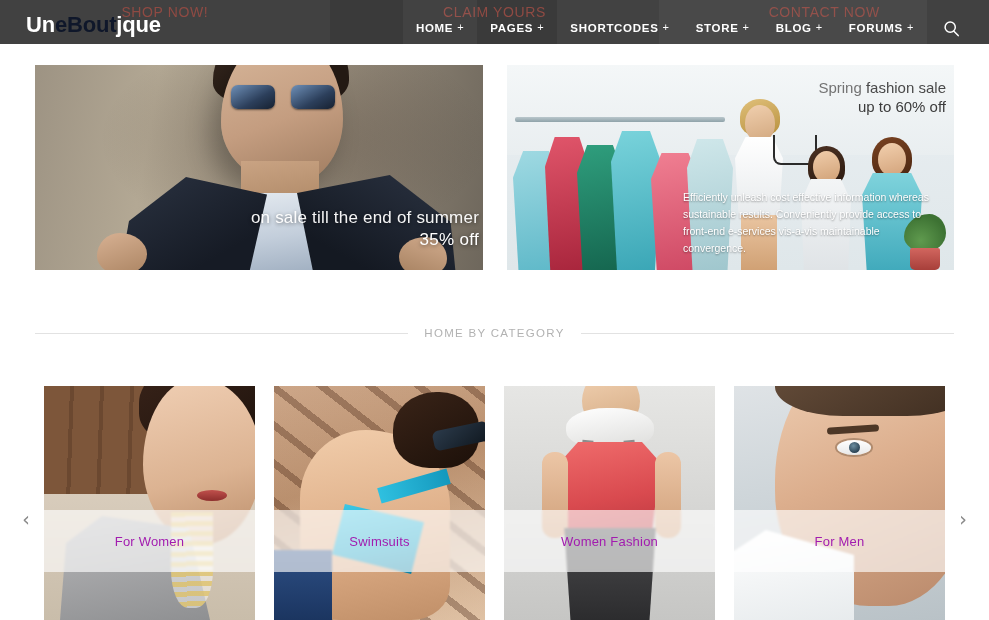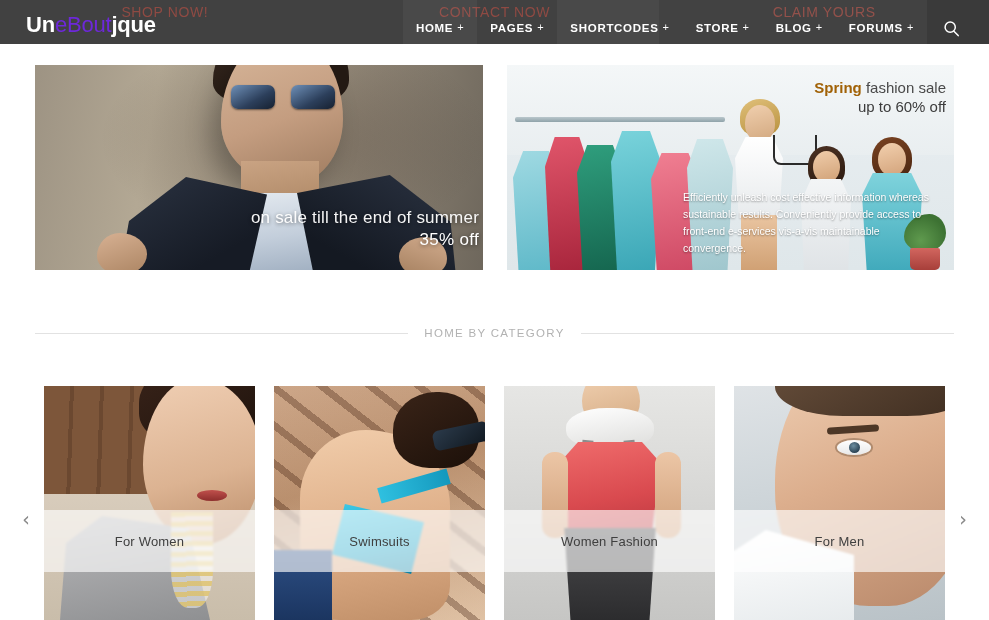--- a/index.html
+++ b/index.html
@@ -36,21 +36,21 @@
   }
   .header-inner {
     position: relative; width: 989px; height: 56px;
   }
   .logo {
     position: absolute; left: 26px; top: 14px;
     font-size: 22px; color: #ffffff; letter-spacing: -.2px;
     line-height: 1; white-space: nowrap; user-select: none;
   }
   .logo .b { font-weight: 700; }
-  .logo .l { font-weight: 400; color: #6d28d9; }
+  .logo .l { font-weight: 700; color: #0f172a; }
 
   .nav {
     position: absolute; right: 62px; top: 0; height: 56px;
     display: flex; align-items: center; gap: 0;
   }
   .nav-item {
     position: relative; height: 56px; display: flex; align-items: center;
     padding: 8px 13px; color: #ffffff; font-size: 11.5px; font-weight: 700;
     letter-spacing: .7px; white-space: nowrap; cursor: pointer;
   }
@@ -239,21 +239,21 @@
     position: absolute; bottom: 18px; left: 6px; width: 42px; height: 38px;
     background: radial-gradient(circle at 40% 70%, #5f9a4e 0%, #3d7233 70%);
     border-radius: 60% 40% 50% 50% / 60% 50% 50% 40%;
   }
 
   .hero-right-copy {
     position: absolute; right: 8px; top: 14px; text-align: right; z-index: 4;
     line-height: 1.25;
   }
   .hr-line1 { font-size: 15px; color: #4a4a4a; }
-  .hr-line1 b { color: #a16207; font-weight: 700; }
+  .hr-line1 b { color: #737373; font-weight: 400; }
   .hr-line2 { font-size: 15px; color: #3c3c3c; }
 
   .hero-right-para {
     position: absolute; left: 176px; bottom: 13px; right: 12px; z-index: 4;
     font-size: 10.5px; line-height: 1.62; color: #ffffff;
     text-shadow: 0 1px 2px rgba(0,0,0,.42); text-align: left; margin-top: 43px;
   }
 
   
   .section-head {
@@ -278,21 +278,21 @@
     position: relative; width: 211px; height: 234px; overflow: hidden; cursor: pointer;
   }
   .card-img { position: absolute; inset: 0; }
   .card-band {
     position: absolute; left: 0; right: 0; top: 124px; height: 62px;
     background: rgba(255,255,255,.64);
     display: flex; align-items: center; justify-content: center;
     backdrop-filter: blur(1px);
   }
   .card-label {
-    font-size: 13px; color: #404040; letter-spacing: .2px; font-weight: 400;
+    font-size: 13px; color: #a21caf; letter-spacing: .2px; font-weight: 400;
   }
 
   
   .c1 { background: linear-gradient(180deg,#6d4a33 0%, #8a6343 24%, #d9cdbd 42%, #c9bdaa 100%); }
   .c1::before {
     content:""; position:absolute; left:0; top:0; width:62%; height:46%;
     background: repeating-linear-gradient(92deg,#7d563a 0 26px,#6b4830 26px 30px);
   }
   .c1-face {
     position: absolute; right: -6px; top: -8px; width: 118px; height: 166px;
@@ -435,25 +435,25 @@
 </style>
 </head>
 <body>
 
 <div class="page">
 
   <div class="cta-strip">
     <div class="cta-cell panel">
       <span class="cta-label">SHOP NOW!</span>
     </div>
+    <div class="cta-cell">
+      <span class="cta-label">CLAIM YOURS</span>
+    </div>
     <div class="cta-cell panel">
       <span class="cta-label">CONTACT NOW</span>
-    </div>
-    <div class="cta-cell">
-      <span class="cta-label">CLAIM YOURS</span>
     </div>
   </div>
 
   <div class="header">
     <div class="header-inner">
 
       <div class="logo">
         <span class="b">Un</span><span class="l">eBout</span><span class="b">jque</span>
       </div>
 

